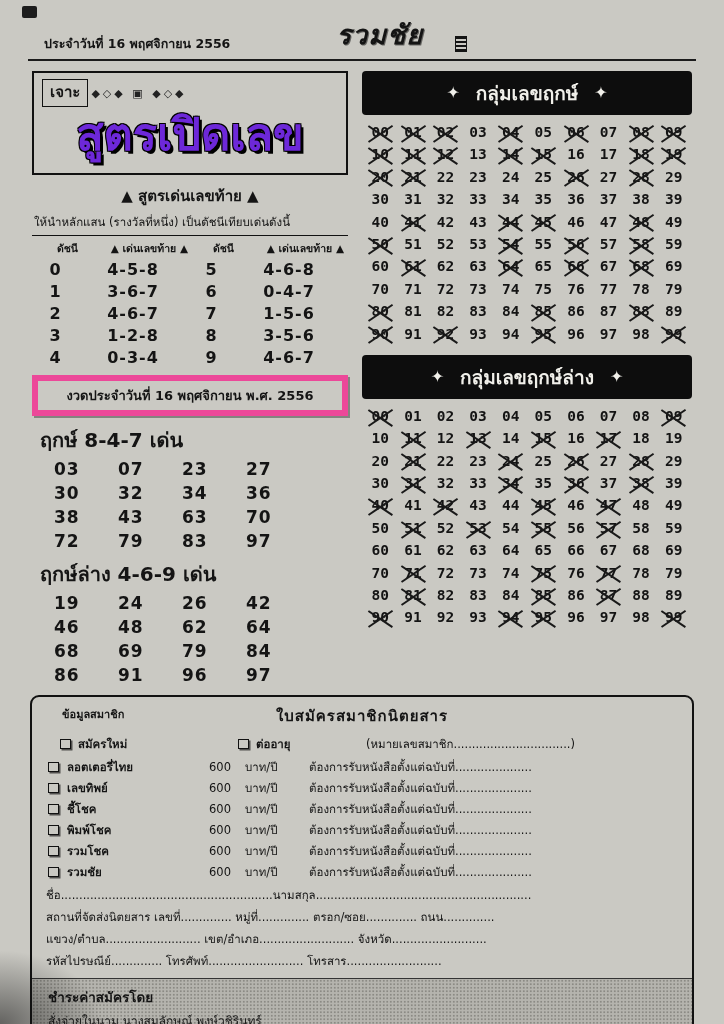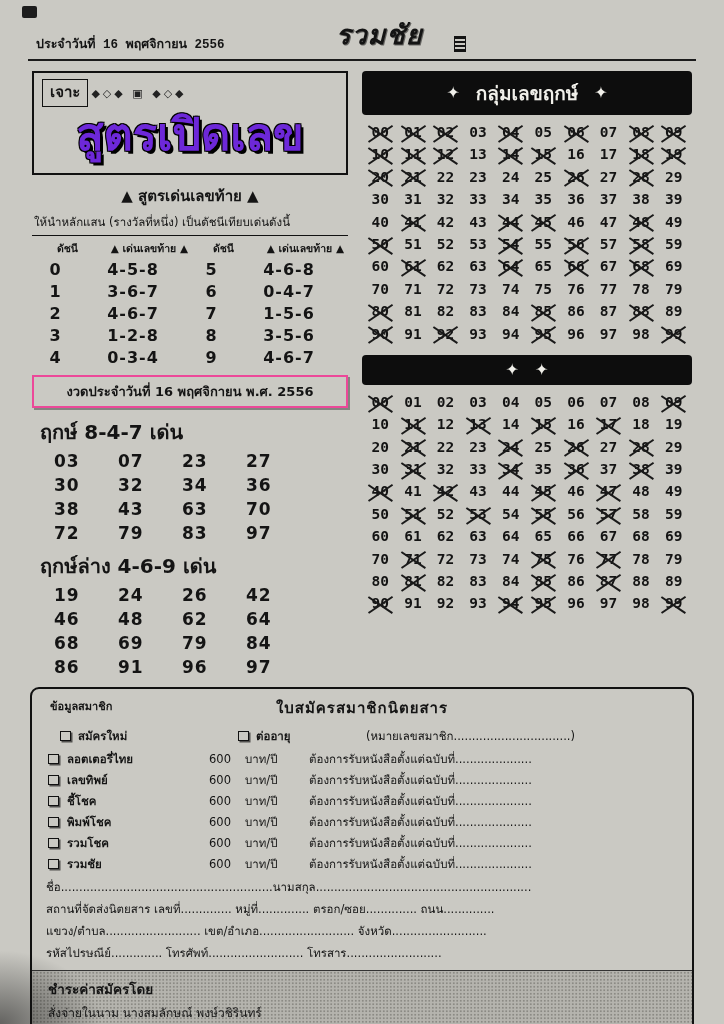--- a/index.html
+++ b/index.html
@@ -3,21 +3,21 @@
 <meta charset="utf-8">
 <style>
   *{box-sizing:border-box;margin:0;padding:0}
   html,body{background:#8f8f8b;}
   body{font-family:"DejaVu Sans",sans-serif;}
   .page{width:724px;height:1024px;margin:0 auto;background:#cac9c3;color:#141414;position:relative;padding:24px 26px 0;overflow:hidden;}
   .corner-mark{position:absolute;top:6px;left:22px;width:15px;height:12px;background:#1c1c1c;border-radius:2px;}
   .scan-shadow{position:absolute;left:0;bottom:0;width:110px;height:80px;background:radial-gradient(ellipse at 0% 100%,rgba(15,15,15,.55),transparent 65%);pointer-events:none;}
 
   
-  .masthead{position:relative;height:32px;margin:0 10px;font-family:Liberation Mono, monospace;}
+  .masthead{position:relative;height:32px;margin:0 18px;}
   .issue-date{position:absolute;left:0;bottom:2px;font-size:12.5px;font-weight:bold;}
   .logo{position:absolute;left:46%;bottom:0;font-size:27px;font-weight:bold;font-style:italic;letter-spacing:1px;text-shadow:1px 1px 0 rgba(0,0,0,.5);}
   .logo-badge{position:absolute;left:calc(46% + 118px);bottom:4px;width:12px;height:16px;border:1.5px solid #141414;background:repeating-linear-gradient(#141414 0 2px,transparent 2px 4px);}
   .mast-rule{border-bottom:2.5px solid #1b1b1b;margin:3px 2px 10px;}
 
   
   .columns{display:flex;gap:14px;margin:0 6px;}
   .col-left{width:316px;flex:none;}
   .col-right{flex:1;min-width:0;}
 
@@ -30,40 +30,40 @@
     text-shadow:-1px -1px 0 #000,1px -1px 0 #000,-1px 1px 0 #000,1px 1px 0 #000,3px 3px 0 #000;}
 
   .sec-head{text-align:center;font-weight:bold;font-size:15px;margin-top:9px;}
   .formula-desc{font-size:11.5px;margin:5px 2px 4px;}
 
   .formula-table{display:grid;grid-template-columns:46px 110px 46px 110px;border-top:1.5px solid #111;padding-top:4px;margin:4px 0 8px;row-gap:3px;}
   .ft-head{font-size:10.5px;font-weight:bold;text-align:right;}
   .ft-index{font-size:16px;font-weight:bold;text-align:center;}
   .ft-combo{font-size:16px;font-weight:bold;text-align:center;letter-spacing:1px;}
 
-  .draw-box{border:2px solid #ec4899;text-align:center;font-weight:bold;font-size:13px;padding:4px 2px;margin:6px 0 8px;box-shadow:2px 2px 0 rgba(0,0,0,.35);}
+  .draw-box{border:6px solid #ec4899;text-align:center;font-weight:bold;font-size:13px;padding:4px 2px;margin:6px 0 8px;box-shadow:2px 2px 0 rgba(0,0,0,.35);}
 
   .luck-head{font-weight:bold;font-size:20px;margin:7px 0 3px;padding-left:8px;}
   .luck-grid{display:grid;grid-template-columns:repeat(4,64px);justify-content:start;padding-left:22px;row-gap:4px;margin-bottom:2px;}
   .luck-num{font-size:17px;font-weight:bold;letter-spacing:1px;}
 
   
   .ngrid-header{background:#0d0d0d;color:#f1f0ea;text-align:center;font-size:19px;font-weight:bold;padding:7px 0;border-radius:4px;display:flex;align-items:center;justify-content:center;gap:16px;}
   .sparkle{font-size:16px;line-height:1;}
   .ngrid{display:grid;grid-template-columns:repeat(10,1fr);padding:9px 2px 12px;row-gap:5px;}
   .ncell{font-family:"DejaVu Sans Mono",monospace;font-weight:bold;font-size:14.5px;text-align:center;position:relative;line-height:1.2;}
   .ncell.struck::before,.ncell.struck::after{content:"";position:absolute;left:2px;right:2px;top:50%;height:1.7px;background:#191919;}
   .ncell.struck::before{transform:rotate(34deg);}
   .ncell.struck::after{transform:rotate(-34deg);}
 
   
   .form-box{border:2.5px solid #111;border-radius:9px;margin:8px 4px 0;font-size:11.5px;overflow:hidden;}
   .form-inner{padding:7px 14px 0;}
   .form-head{position:relative;text-align:center;}
-  .form-section-label{position:absolute;left:4px;top:1px;font-size:11px;font-weight:bold;}
+  .form-section-label{position:absolute;left:16px;top:1px;font-size:11px;font-weight:bold;}
   .form-title{display:inline-block;font-weight:bold;font-size:15px;letter-spacing:1px;}
   .cb{display:inline-block;width:11px;height:10px;border:1.6px solid #111;box-shadow:1.5px 1.5px 0 rgba(0,0,0,.6);flex:none;background:#cac9c3;}
   .member-row{display:flex;align-items:center;margin:7px 0 5px 14px;}
   .member-opt{display:flex;align-items:center;gap:7px;font-weight:bold;}
   .member-opt.first{width:178px;}
   .member-opt.second{width:128px;}
   .member-no{flex:1;}
   .mag-row{display:flex;align-items:center;gap:8px;margin:3px 0 3px 2px;}
   .mag-name{width:128px;font-weight:bold;}
   .mag-price{width:34px;text-align:center;}
@@ -279,20 +279,21 @@
           <div class="ncell">94</div>
           <div class="ncell struck">95</div>
           <div class="ncell">96</div>
           <div class="ncell">97</div>
           <div class="ncell">98</div>
           <div class="ncell struck">99</div>
         </div>
 
       <div class="ngrid-header">
         <span class="sparkle">✦</span>
+        <span>กลุ่มเลขฤกษ์ล่าง</span>
         <span class="sparkle">✦</span>
       </div>
       <div class="ngrid">
           <div class="ncell struck">00</div>
           <div class="ncell">01</div>
           <div class="ncell">02</div>
           <div class="ncell">03</div>
           <div class="ncell">04</div>
           <div class="ncell">05</div>
           <div class="ncell">06</div>

